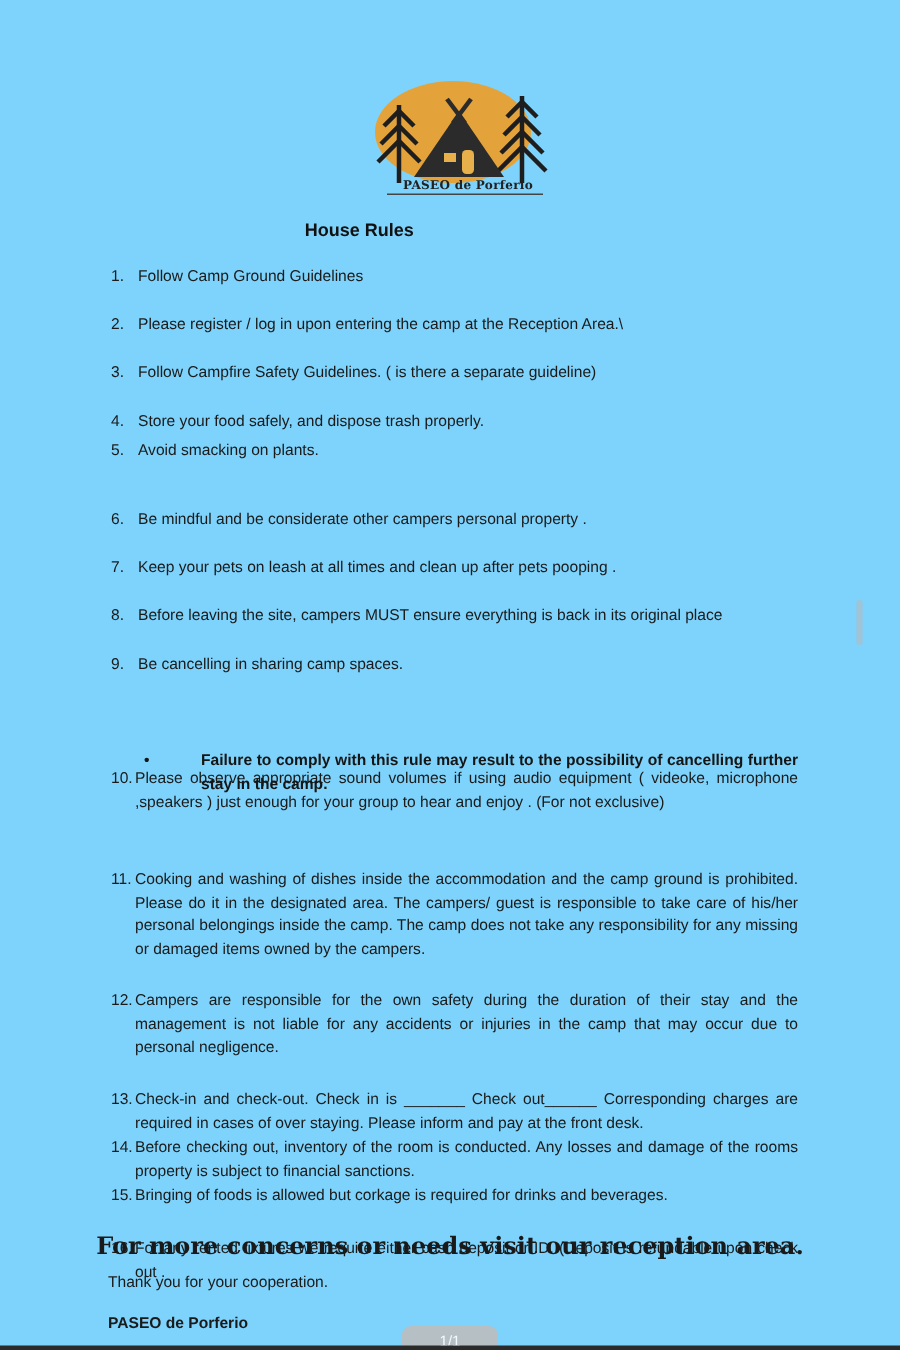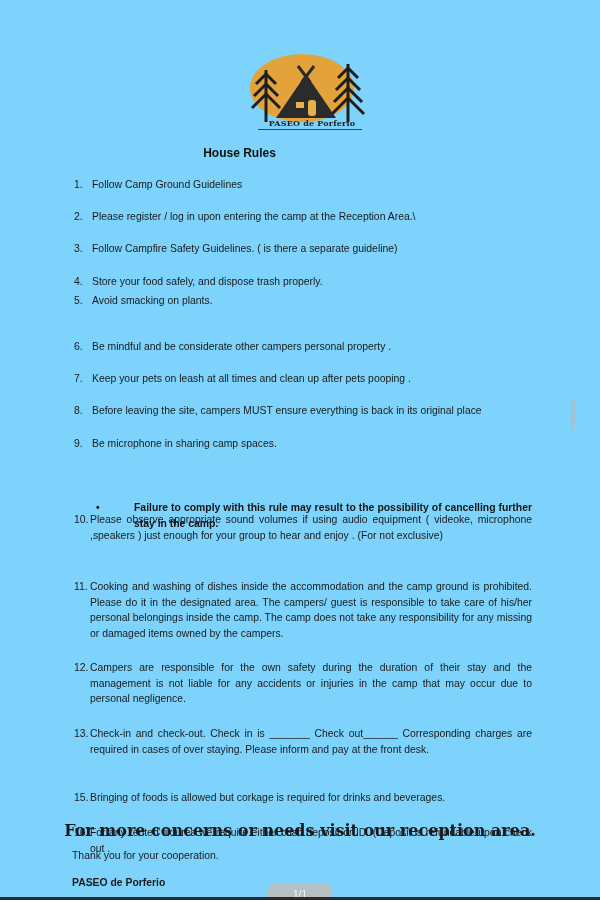--- a/index.html
+++ b/index.html
@@ -94,21 +94,21 @@
   <div class="title">House Rules</div>
 
   <div class="rule" style="top:179px"><span class="num">1.</span><span>Follow Camp Ground Guidelines</span></div>
   <div class="rule" style="top:211px"><span class="num">2.</span><span>Please register / log in upon entering the camp at the Reception Area.\</span></div>
   <div class="rule" style="top:243px"><span class="num">3.</span><span>Follow Campfire Safety Guidelines. ( is there a separate guideline)</span></div>
   <div class="rule" style="top:276px"><span class="num">4.</span><span>Store your food safely, and dispose trash properly.</span></div>
   <div class="rule" style="top:295px"><span class="num">5.</span><span>Avoid smacking on plants.</span></div>
   <div class="rule" style="top:341px"><span class="num">6.</span><span>Be mindful and be considerate other campers personal property .</span></div>
   <div class="rule" style="top:373px"><span class="num">7.</span><span>Keep your pets on leash at all times and clean up after pets pooping .</span></div>
   <div class="rule" style="top:405px"><span class="num">8.</span><span>Before leaving the site, campers MUST ensure everything is back in its original place</span></div>
-  <div class="rule" style="top:438px"><span class="num">9.</span><span>Be microphone in sharing camp spaces.</span></div>
+  <div class="rule" style="top:438px"><span class="num">9.</span><span>Be cancelling in sharing camp spaces.</span></div>
 
   <div class="para" style="top:468px">
     <span class="num">10.</span><span class="body">Please observe appropriate sound volumes if using audio equipment ( videoke, microphone ,speakers ) just enough for your group to hear and enjoy .  (For not exclusive)</span>
   </div>
   <div class="bullet" style="top:500px">
     <span class="dot">•</span>
     <span class="btext">Failure to comply with this rule may result to the  possibility of cancelling further stay in the camp.</span>
   </div>
 
   <div class="para" style="top:535px">
@@ -116,20 +116,23 @@
   </div>
 
   <div class="para" style="top:616px">
     <span class="num">12.</span><span class="body">Campers are responsible for the own safety during the duration of their stay and the management is not liable for any accidents or injuries in the camp that may occur due to personal negligence.</span>
   </div>
 
   <div class="para" style="top:682px">
     <span class="num">13.</span><span class="body">Check-in and check-out.  Check in is _______ Check out______ Corresponding charges are required in cases of over staying. Please inform and pay at the front desk.</span>
   </div>
 
+  <div class="para" style="top:714px">
+    <span class="num">14.</span><span class="body">Before checking out, inventory of the room is conducted. Any losses and damage of the rooms property is subject to financial sanctions.</span>
+  </div>
 
   <div class="para" style="top:746px">
     <span class="num">15.</span><span class="body">Bringing of foods is allowed but corkage is required for drinks and beverages.</span>
   </div>
 
   <div class="para" style="top:781px">
     <span class="num">16.</span><span class="body">For any rented fixtures we require either cash deposit or ID. (Deposit is refundable upon check out .</span>
   </div>
 
   <div class="concerns">For more concerns or needs visit our reception area.</div>

